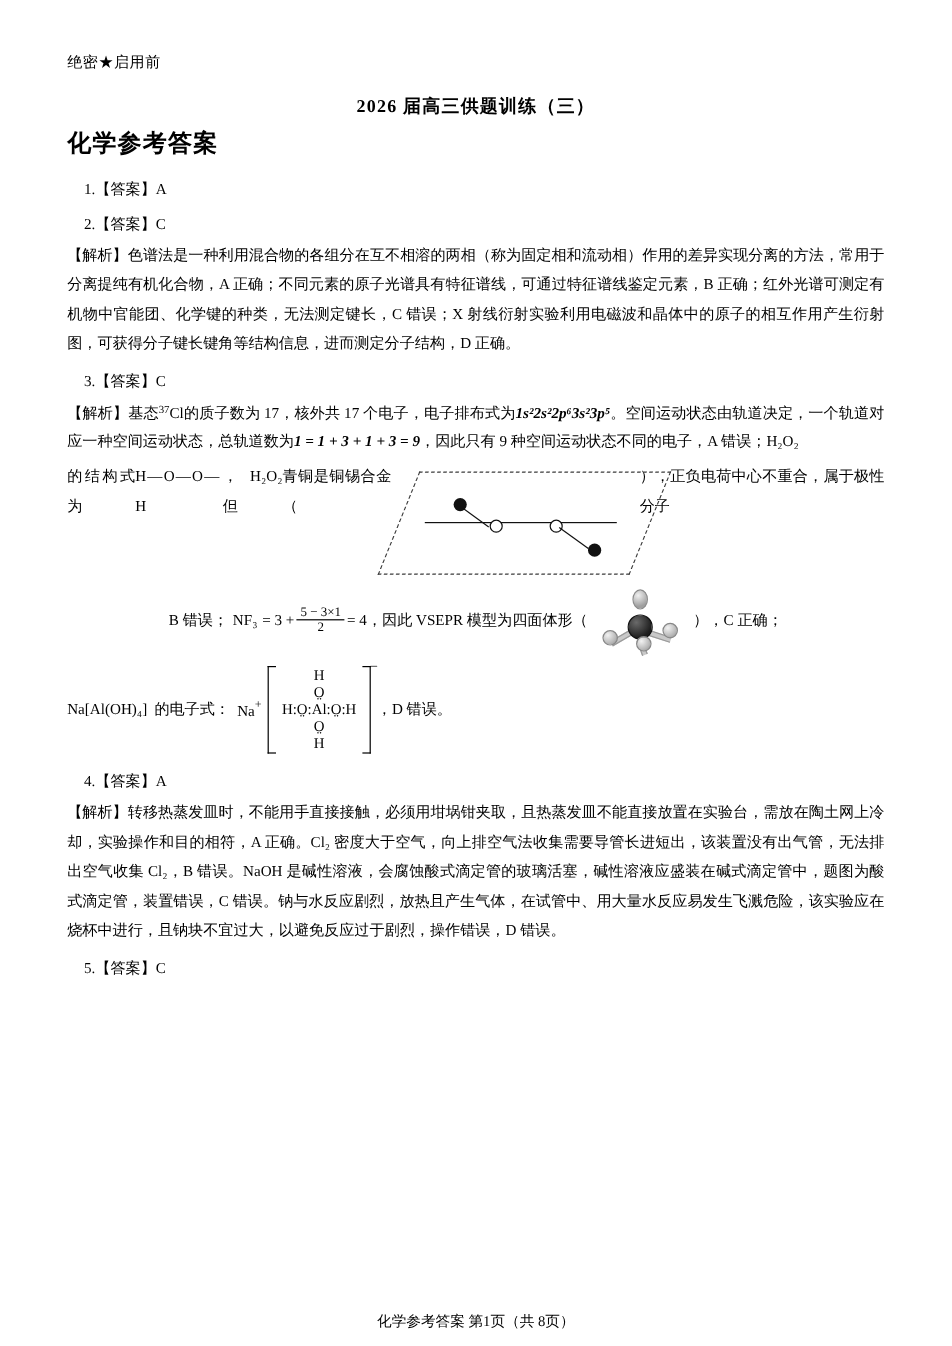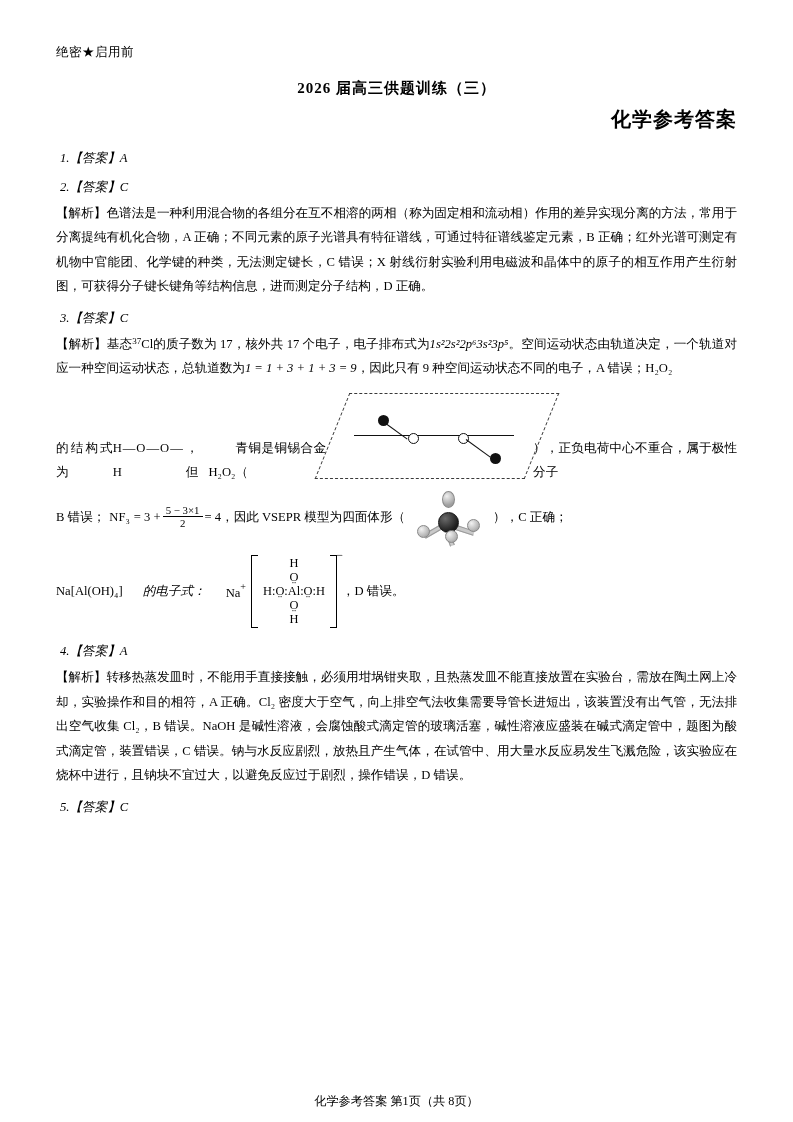--- a/index.html
+++ b/index.html
@@ -28,42 +28,41 @@
     margin: 0 0 18px 0;
   }
   .title-main {
     text-align: center;
     font-size: 15px;
     font-weight: bold;
     letter-spacing: 1px;
     margin: 6px 0 8px 0;
   }
   .title-sub {
-    text-align: right;
+    text-align: left;
     font-size: 20px;
     font-weight: bold;
     letter-spacing: 1px;
     margin: 0 0 16px 0;
   }
   .qline {
     font-size: 12.6px;
-    margin: 10px 0 4px 4px;
+    margin: 10px 0 4px 14px;
     line-height: 1.5;
-    font-style: italic;
   }
   .para {
     font-size: 12.6px;
     line-height: 1.95;
     text-align: justify;
     margin: 0 0 2px 0;
     text-justify: inter-ideograph;
   }
   .para .lead { }
   sup { font-size: 0.72em; vertical-align: 0.45em; }
-  .ital { font-family: "Liberation Serif", serif; font-style: italic; }
+  .ital { font-family: "Liberation Serif", serif; font-style: italic; font-weight: bold; }
   .frac {
     display: inline-block;
     vertical-align: -0.55em;
     text-align: center;
     font-size: 0.86em;
     line-height: 1.15;
     margin: 0 2px;
   }
   .frac .num { display: block; padding: 0 3px; }
   .frac .den { display: block; border-top: 1px solid #000; padding: 0 3px; }
@@ -208,40 +207,40 @@
   </div>
 
   <div class="qline">
     <span>3.</span><span>【答案】</span><span>C</span>
   </div>
 
   <div class="para">
     <span class="lead">【解析】</span><span>基态</span><span class="nobr"><sup>37</sup><span>Cl</span></span><span>的质子数为 17，核外共 17 个电子，电子排布式为</span><span class="ital">1s²2s²2p⁶3s²3p⁵</span><span>。空间运动状态由轨道决定，一个轨道对应一种空间运动状态，总轨道数为</span><span class="ital">1 = 1 + 3 + 1 + 3 = 9</span><span>，因此只有 9 种空间运动状态不同的电子，A 错误；</span><span>H₂O₂</span>
   </div>
 
-  <div style="display:flex; align-items:flex-end; gap:0; margin:4px 0 2px 0;">
+  <div style="display:flex; align-items:flex-start; gap:0; margin:4px 0 2px 0;">
     <span class="para" style="margin:0;">的结构式为</span>
     <span class="para" style="margin:0; letter-spacing:1px;">H—O—O—H</span>
     <span class="para" style="margin:0;">，但</span>
     <span class="para" style="margin:0;">H₂O₂</span>
     <span class="para" style="margin:0;">青铜是铜锡合金（</span>
     <span class="fig-h2o2">
       <span class="plane"></span>
       <span class="bondline"></span>
       <span class="atom black" style="left:52px; top:30px;"></span>
       <span class="seg" style="left:57px; top:36px; width:30px; transform: rotate(36deg);"></span>
       <span class="atom white" style="left:82px; top:48px;"></span>
       <span class="atom white" style="left:132px; top:48px;"></span>
       <span class="seg" style="left:140px; top:54px; width:30px; transform: rotate(36deg);"></span>
       <span class="atom black" style="left:164px; top:68px;"></span>
     </span>
     <span class="para" style="margin:0;">），正负电荷中心不重合，属于极性分子</span>
   </div>
 
-  <div style="display:flex; align-items:center; gap:2px; margin:4px 0 2px 0; flex-wrap:wrap;">
+  <div style="display:flex; align-items:center; gap:2px; margin:4px 0 2px 0; flex-wrap:wrap;justify-content:center;">
     <span class="para" style="margin:0;">B 错误；</span>
     <span class="para" style="margin:0 2px;">NF₃</span>
     <span class="para mathrow" style="margin:0;">
       <span>= 3 +</span>
       <span class="frac">
         <span class="num">5 − 3×1</span>
         <span class="den">2</span>
       </span>
       <span>= 4，因此 VSEPR 模型为四面体形（</span>
     </span>
@@ -253,21 +252,21 @@
       <span class="ball center"></span>
       <span class="ball f1"></span>
       <span class="ball f2"></span>
       <span class="ball f3"></span>
     </span>
     <span class="para" style="margin:0;">），C 正确；</span>
   </div>
 
   <div style="display:flex; align-items:center; gap:3px; margin:10px 0 4px 0;">
     <span class="para" style="margin:0;"><span>Na</span>[<span>Al(OH)₄</span>]</span>
-    <span class="para" style="margin:17px;font-style:italic;">的电子式：</span>
+    <span class="para" style="margin:3px;">的电子式：</span>
     <span class="para" style="margin:0;"><span>Na</span><span class="na-sup">+</span></span>
     <span class="lewis">
       <span class="brk-l"></span>
       <span class="brk-r"></span>
       <span class="minus">−</span>
       <span style="display:block;">H</span>
       <span style="display:block;">O̤</span>
       <span style="display:block;">H:O̤:Al:O̤:H</span>
       <span style="display:block;">O̤</span>
       <span style="display:block;">H</span>

